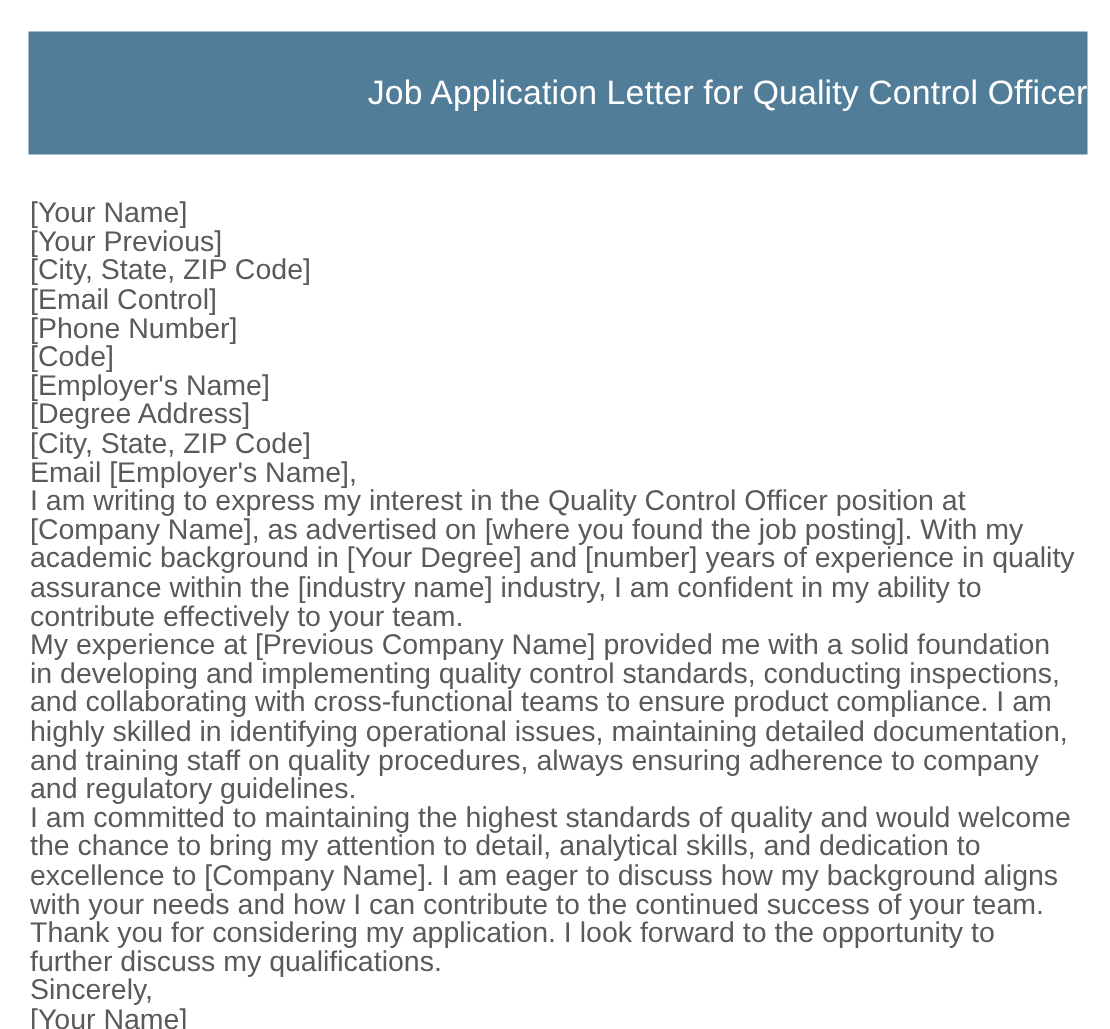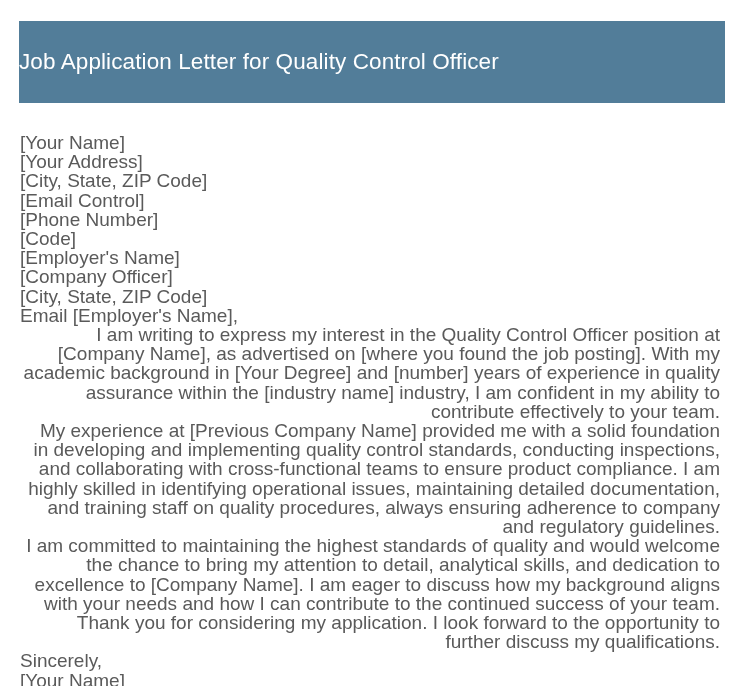--- a/index.html
+++ b/index.html
@@ -21,21 +21,21 @@
   }
   .letter-header {
     position: absolute;
     left: 19px;
     top: 21px;
     width: 706px;
     height: 82px;
     background: #527d99;
     display: flex;
     align-items: center;
-    justify-content: flex-start;
+    justify-content: flex-end;
     box-sizing: border-box;
   }
   .letter-title {
     color: #ffffff;
     font-size: 22.5px;
     font-weight: 400;
     letter-spacing: 0.1px;
     font-family: "Liberation Sans", sans-serif;
     white-space: nowrap;
     line-height: 1.1;
@@ -49,48 +49,48 @@
     font-size: 19px;
     line-height: 19.2px;
     font-family: "Liberation Sans", sans-serif;
   }
   .block-line {
     display: block;
     white-space: pre;
   }
   .para {
     display: block;
-    text-align: right;
+    text-align: left;
     margin: 0;
     padding: 0;
   }
 </style>
 </head>
 <body>
 
 <div class="page">
 
   <div class="letter-header">
     <div class="letter-title">Job Application Letter for Quality Control Officer</div>
   </div>
 
   <div class="letter-body">
 
     <div>
       <span class="block-line">[Your Name]</span>
-      <span class="block-line">[Your Address]</span>
+      <span class="block-line">[Your Previous]</span>
       <span class="block-line">[City, State, ZIP Code]</span>
       <span class="block-line">[Email Control]</span>
       <span class="block-line">[Phone Number]</span>
       <span class="block-line">[Code]</span>
     </div>
 
     <div>
       <span class="block-line">[Employer's Name]</span>
-      <span class="block-line">[Company Officer]</span>
+      <span class="block-line">[Degree Address]</span>
       <span class="block-line">[City, State, ZIP Code]</span>
     </div>
 
     <span class="block-line">Email [Employer's Name],</span>
 
     <p class="para">I am writing to express my interest in the Quality Control Officer position at [Company Name], as advertised on [where you found the job posting]. With my academic background in [Your Degree] and [number] years of experience in quality assurance within the [industry name] industry, I am confident in my ability to contribute effectively to your team.</p>
     <p class="para">My experience at [Previous Company Name] provided me with a solid foundation in developing and implementing quality control standards, conducting inspections, and collaborating with cross-functional teams to ensure product compliance. I am highly skilled in identifying operational issues, maintaining detailed documentation, and training staff on quality procedures, always ensuring adherence to company and regulatory guidelines.</p>
     <p class="para">I am committed to maintaining the highest standards of quality and would welcome the chance to bring my attention to detail, analytical skills, and dedication to excellence to [Company Name]. I am eager to discuss how my background aligns with your needs and how I can contribute to the continued success of your team.</p>
     <p class="para">Thank you for considering my application. I look forward to the opportunity to further discuss my qualifications.</p>
 

